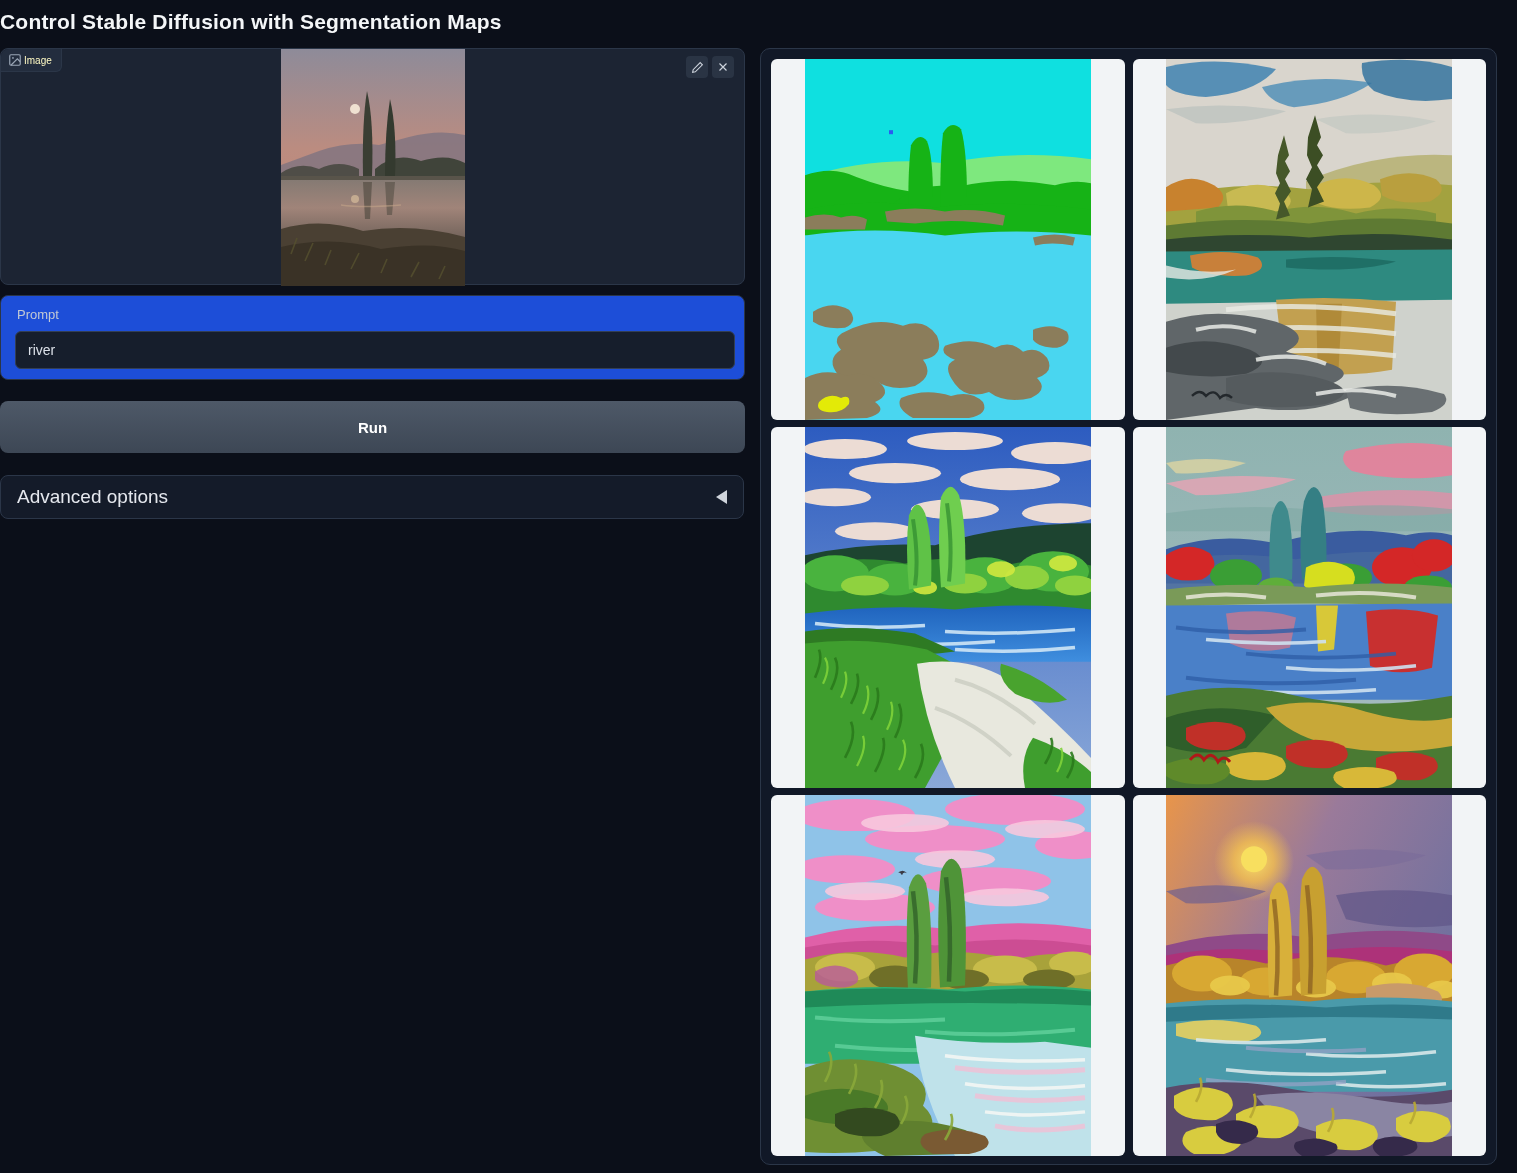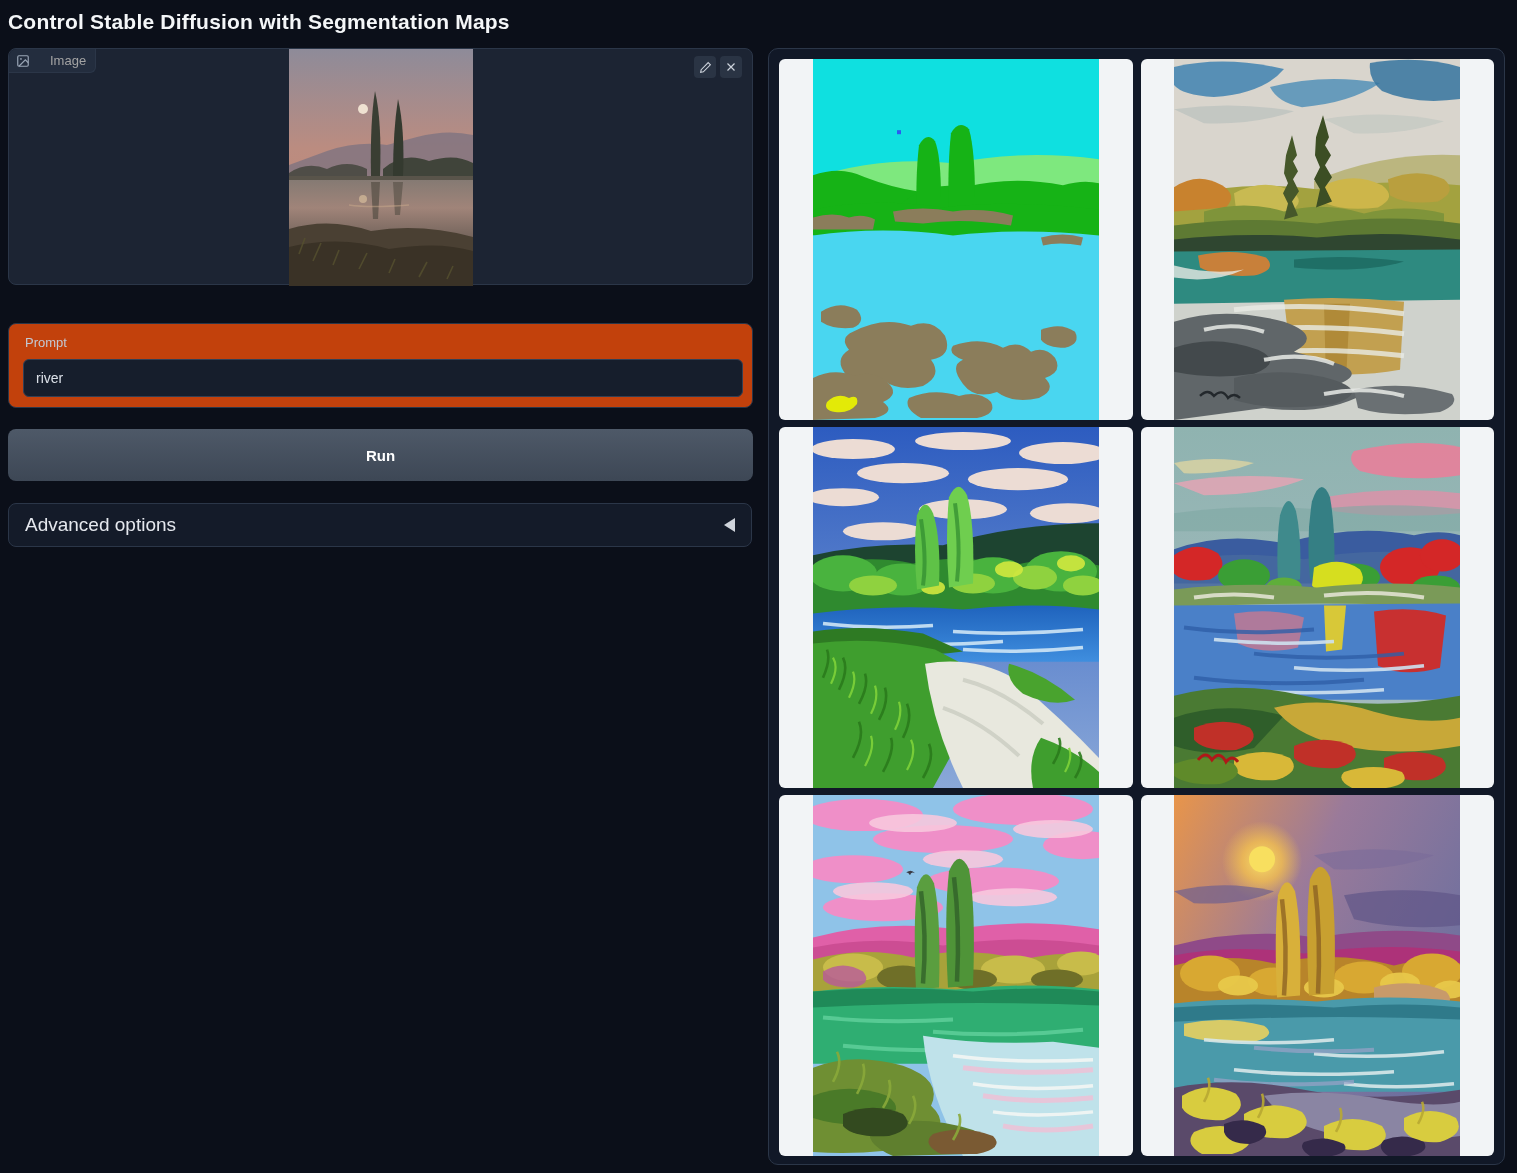--- a/index.html
+++ b/index.html
@@ -3,54 +3,54 @@
 <meta charset="utf-8">
 <style>
   * { box-sizing: border-box; margin: 0; padding: 0; }
   html,body { width:1517px; height:1173px; }
   body {
     background:#0b0f19;
     font-family:"Liberation Sans", sans-serif;
     color:#e5e8ee;
     overflow:hidden;
   }
-  .page { padding:8px 12px 8px 8px; }
+  .page { padding:8px 12px 8px 0; }
   h1.title { font-size:21px; font-weight:bold; color:#f4f6f8; letter-spacing:.2px; padding-top:2px; }
   .layout { display:flex; gap:15px; align-items:flex-start; margin-top:14px; }
 
   
   .left-col { width:745px; flex:0 0 auto; }
 
   .image-panel {
     position:relative; height:237px; width:745px;
     background:#1c2433; border:1px solid #2b3648; border-radius:8px;
   }
   .image-panel .photo-wrap {
     position:absolute; left:280px; top:0; width:184px; height:237px; overflow:hidden;
   }
   .image-label {
     position:absolute; top:0; left:0; z-index:3;
-    display:flex; align-items:center; gap:20px;
+    display:flex; align-items:center; gap:2px;
     padding:4px 9px 4px 7px;
     background:#232d3e; border-right:1px solid #2b3648; border-bottom:1px solid #2b3648;
     border-radius:8px 0 6px 0;
-    font-size:13px; color:#a3a3a3;
+    font-size:10px; color:#fef9c3;
   }
   .image-label svg { display:block; }
   .corner-btns { position:absolute; top:7px; right:10px; z-index:3; display:flex; gap:4px; }
   .icon-btn {
     width:22px; height:22px; border:none; border-radius:4px;
     background:#2a3444; display:flex; align-items:center; justify-content:center;
     cursor:pointer; padding:0;
   }
   .icon-btn svg { display:block; }
 
   .prompt-panel {
-    margin-top:38px; width:745px; height:85px;
-    background:#c2410c; border:1px solid #2b3648; border-radius:8px;
+    margin-top:10px; width:745px; height:85px;
+    background:#1d4ed8; border:1px solid #2b3648; border-radius:8px;
     padding:11px 14px 13px;
   }
   .prompt-panel label { display:block; font-size:13px; color:#c2c9d4; margin-bottom:9px; margin-left:2px; }
   .prompt-input {
     width:720px; height:38px;
     background:#161e2c; border:1px solid #333f54; border-radius:6px;
     color:#dbe0e8; font-size:14px; padding:0 12px;
     font-family:"Liberation Sans", sans-serif; outline:none;
   }
 

